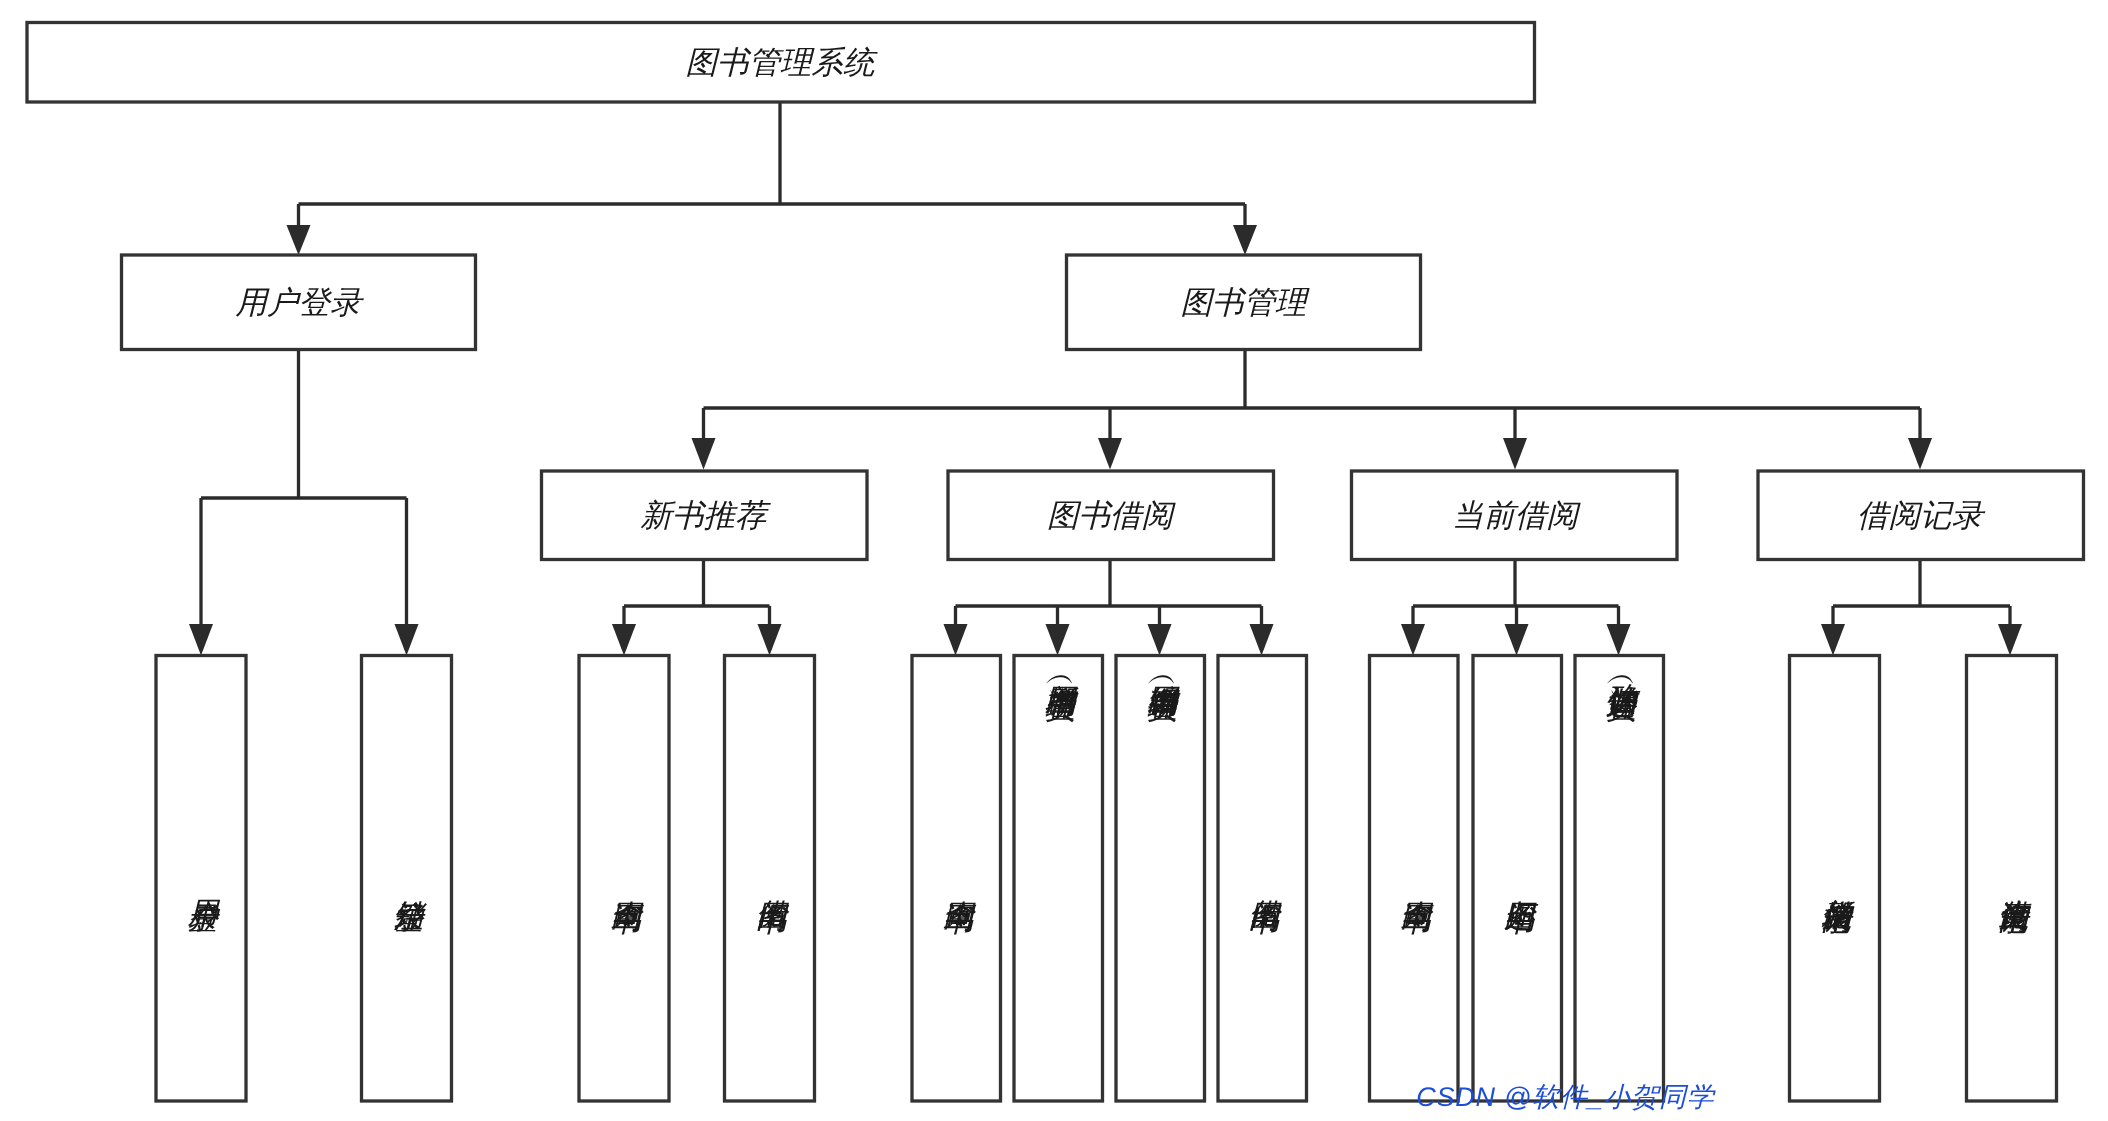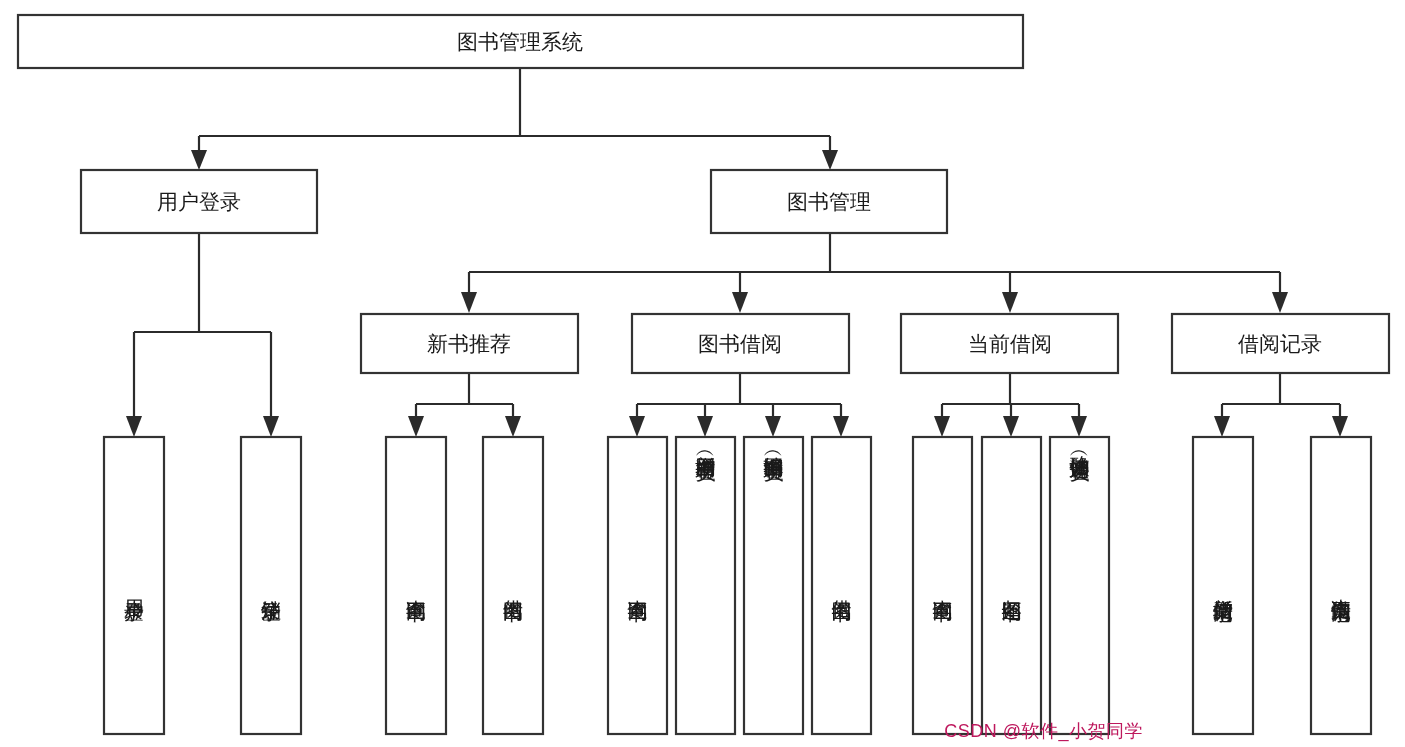--- a/index.html
+++ b/index.html
@@ -11,20 +11,21 @@
     width: 1405px;
     height: 747px;
     font-family: "Liberation Sans", "DejaVu Sans", sans-serif;
     overflow: hidden;
   }
   #diagram-root {
     position: relative;
     width: 1151px;
     height: 747px;
     background: #ffffff;
+    font-style: italic;
   }
   svg#tree-svg {
     position: absolute;
     left: 0;
     top: 0;
     width: 1405px;
     height: 747px;
     display: block;
   }
   .node-box {
@@ -72,21 +73,21 @@
     letter-spacing: 1px;
     white-space: nowrap;
     text-align: center;
   }
   .watermark {
     position: absolute;
     right: 8px;
     bottom: 4px;
     font-family: "Liberation Sans", "DejaVu Sans", sans-serif;
     font-size: 18px;
-    color: #be185d;
+    color: #1d4ed8;
     letter-spacing: 0.5px;
     user-select: none;
   }
 </style>
 </head>
 <body>
 
 <div id="diagram-root">
 
   <svg id="tree-svg" viewBox="0 0 1405 747">

